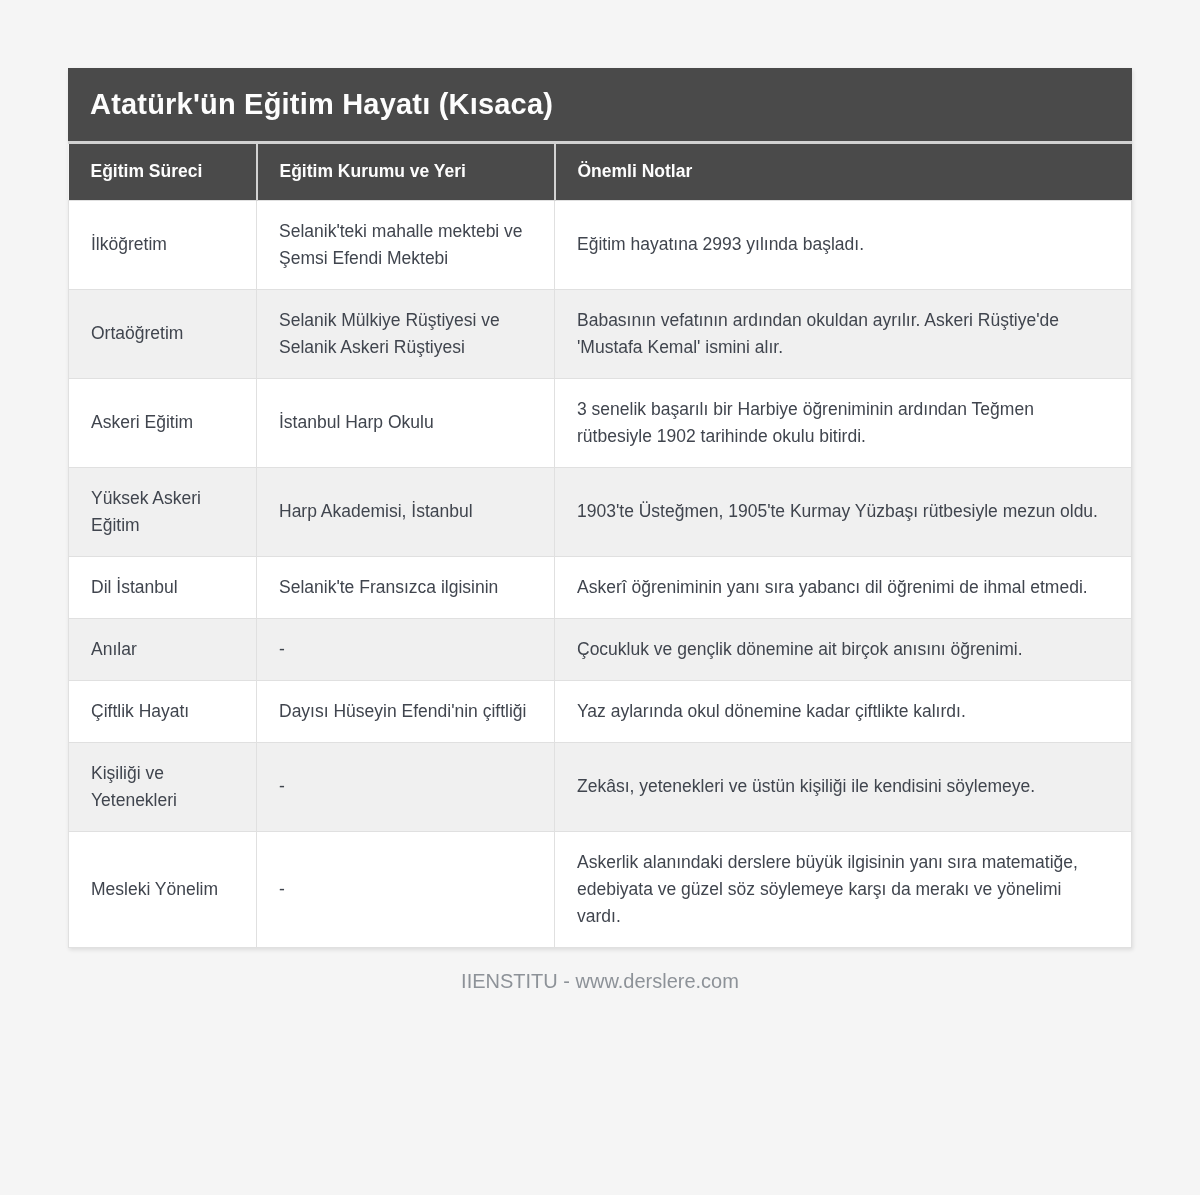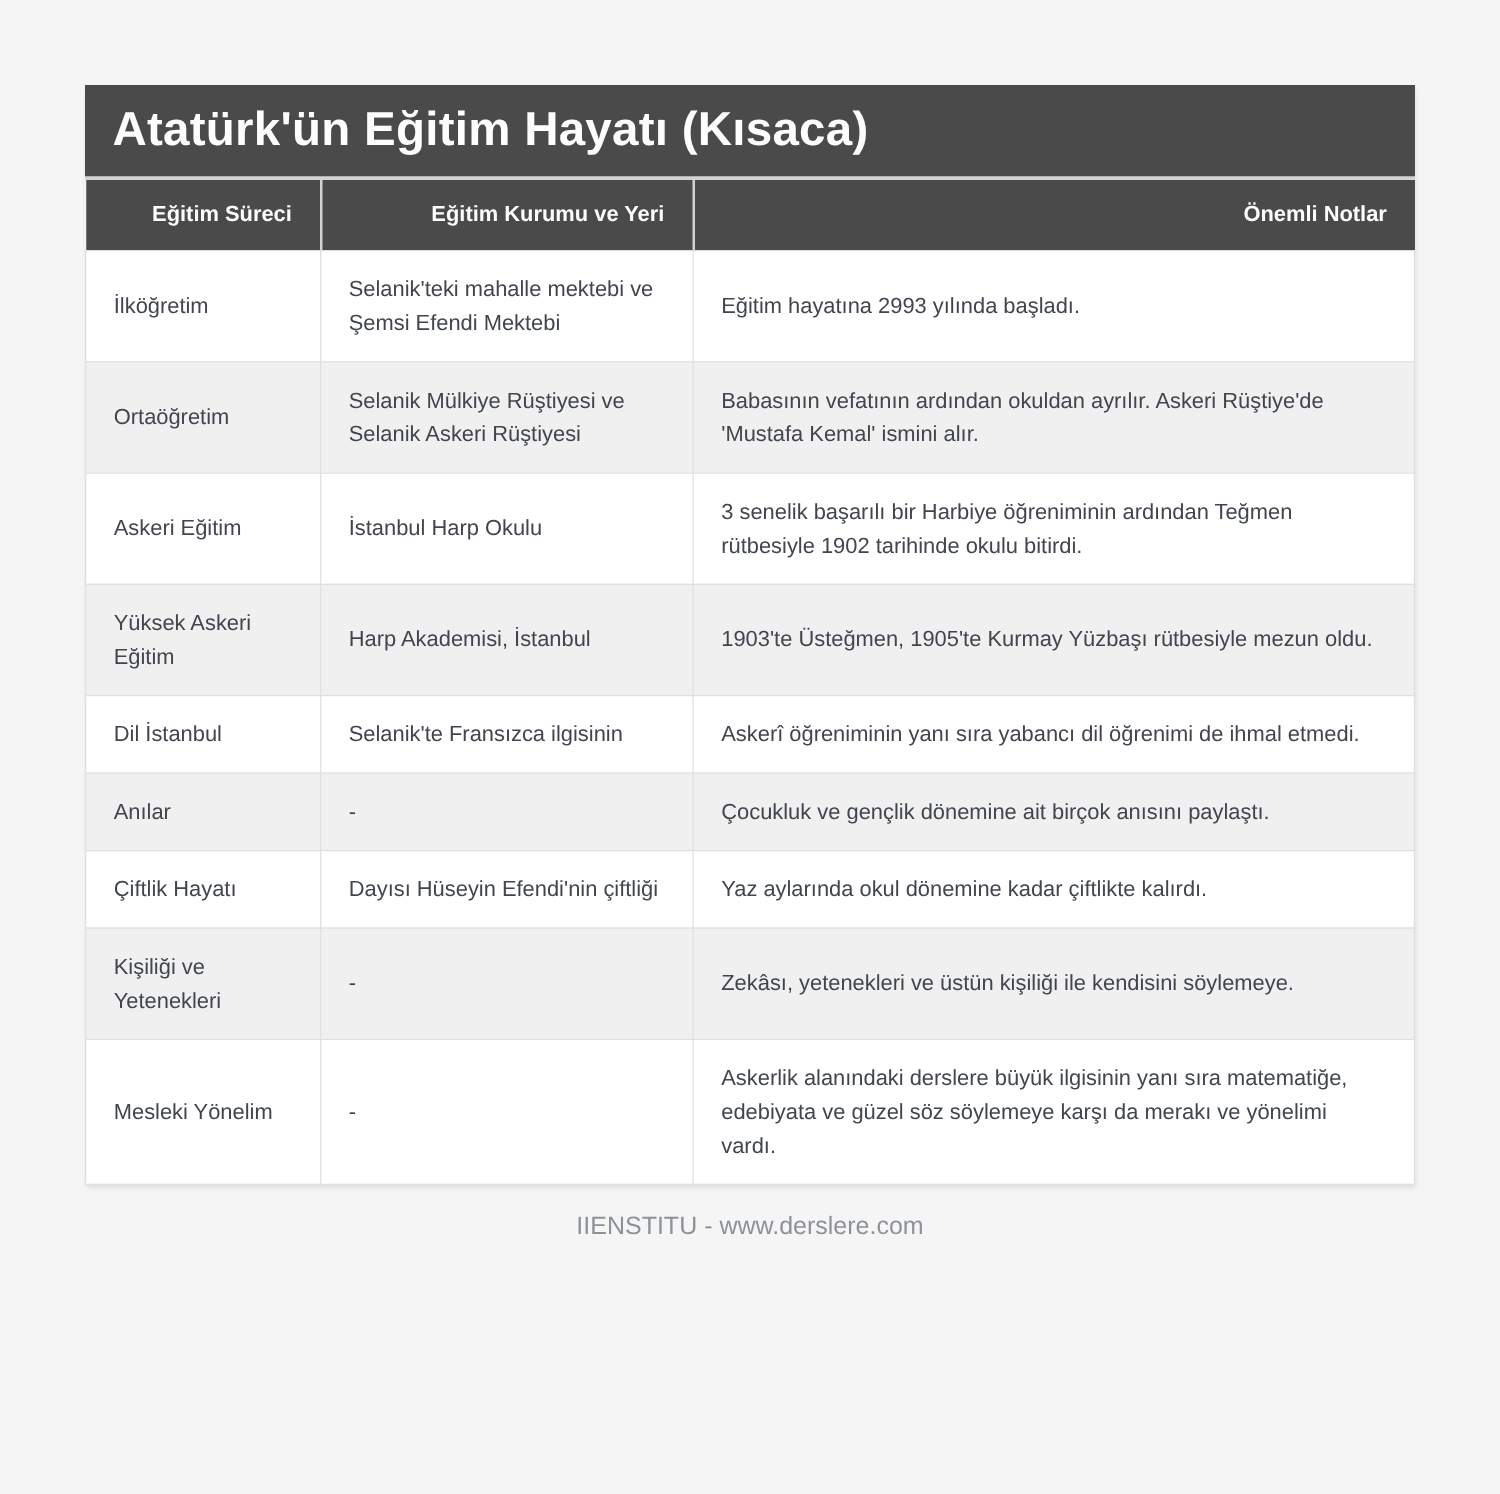--- a/index.html
+++ b/index.html
@@ -23,42 +23,42 @@
     font-family: "Liberation Sans", "DejaVu Sans", sans-serif;
   }
   .card {
     width: 1064px;
     margin: 68px auto 0 auto;
     box-shadow: 1px 2px 4px rgba(0,0,0,0.10);
   }
   .card-title {
     background: var(--header-bg);
     color: var(--header-text);
-    font-size: 38px;
+    font-size: 29px;
     font-weight: bold;
     height: 76px;
     display: flex;
     align-items: center;
     padding: 4px 22px;
     border-bottom: 3px solid var(--gap-line);
     letter-spacing: 0.2px;
   }
   table.edu-table {
     width: 100%;
     border-collapse: collapse;
     table-layout: fixed;
   }
   .edu-table col.c1 { width: 188px; }
   .edu-table col.c2 { width: 298px; }
   .edu-table th {
     background: var(--header-bg);
     color: var(--header-text);
     font-size: 17.5px;
     font-weight: bold;
-    text-align: right;
+    text-align: left;
     vertical-align: middle;
     height: 56px;
     padding: 10px 22px;
     border-right: 2px solid var(--gap-line);
   }
   .edu-table th:last-child { border-right: none; margin-left: 26px; }
   .edu-table td {
     background: var(--row-bg);
     color: var(--body-text);
     font-size: 17.5px;
@@ -117,21 +117,21 @@
           <td>1903'te Üsteğmen, 1905'te Kurmay Yüzbaşı rütbesiyle mezun oldu.</td>
         </tr>
         <tr>
           <td>Dil İstanbul</td>
           <td>Selanik'te Fransızca ilgisinin</td>
           <td>Askerî öğreniminin yanı sıra yabancı dil öğrenimi de ihmal etmedi.</td>
         </tr>
         <tr>
           <td>Anılar</td>
           <td>-</td>
-          <td>Çocukluk ve gençlik dönemine ait birçok anısını paylaştı.</td>
+          <td>Çocukluk ve gençlik dönemine ait birçok anısını öğrenimi.</td>
         </tr>
         <tr>
           <td>Çiftlik Hayatı</td>
           <td>Dayısı Hüseyin Efendi'nin çiftliği</td>
           <td>Yaz aylarında okul dönemine kadar çiftlikte kalırdı.</td>
         </tr>
         <tr>
           <td>Kişiliği ve Yetenekleri</td>
           <td>-</td>
           <td>Zekâsı, yetenekleri ve üstün kişiliği ile kendisini söylemeye.</td>

